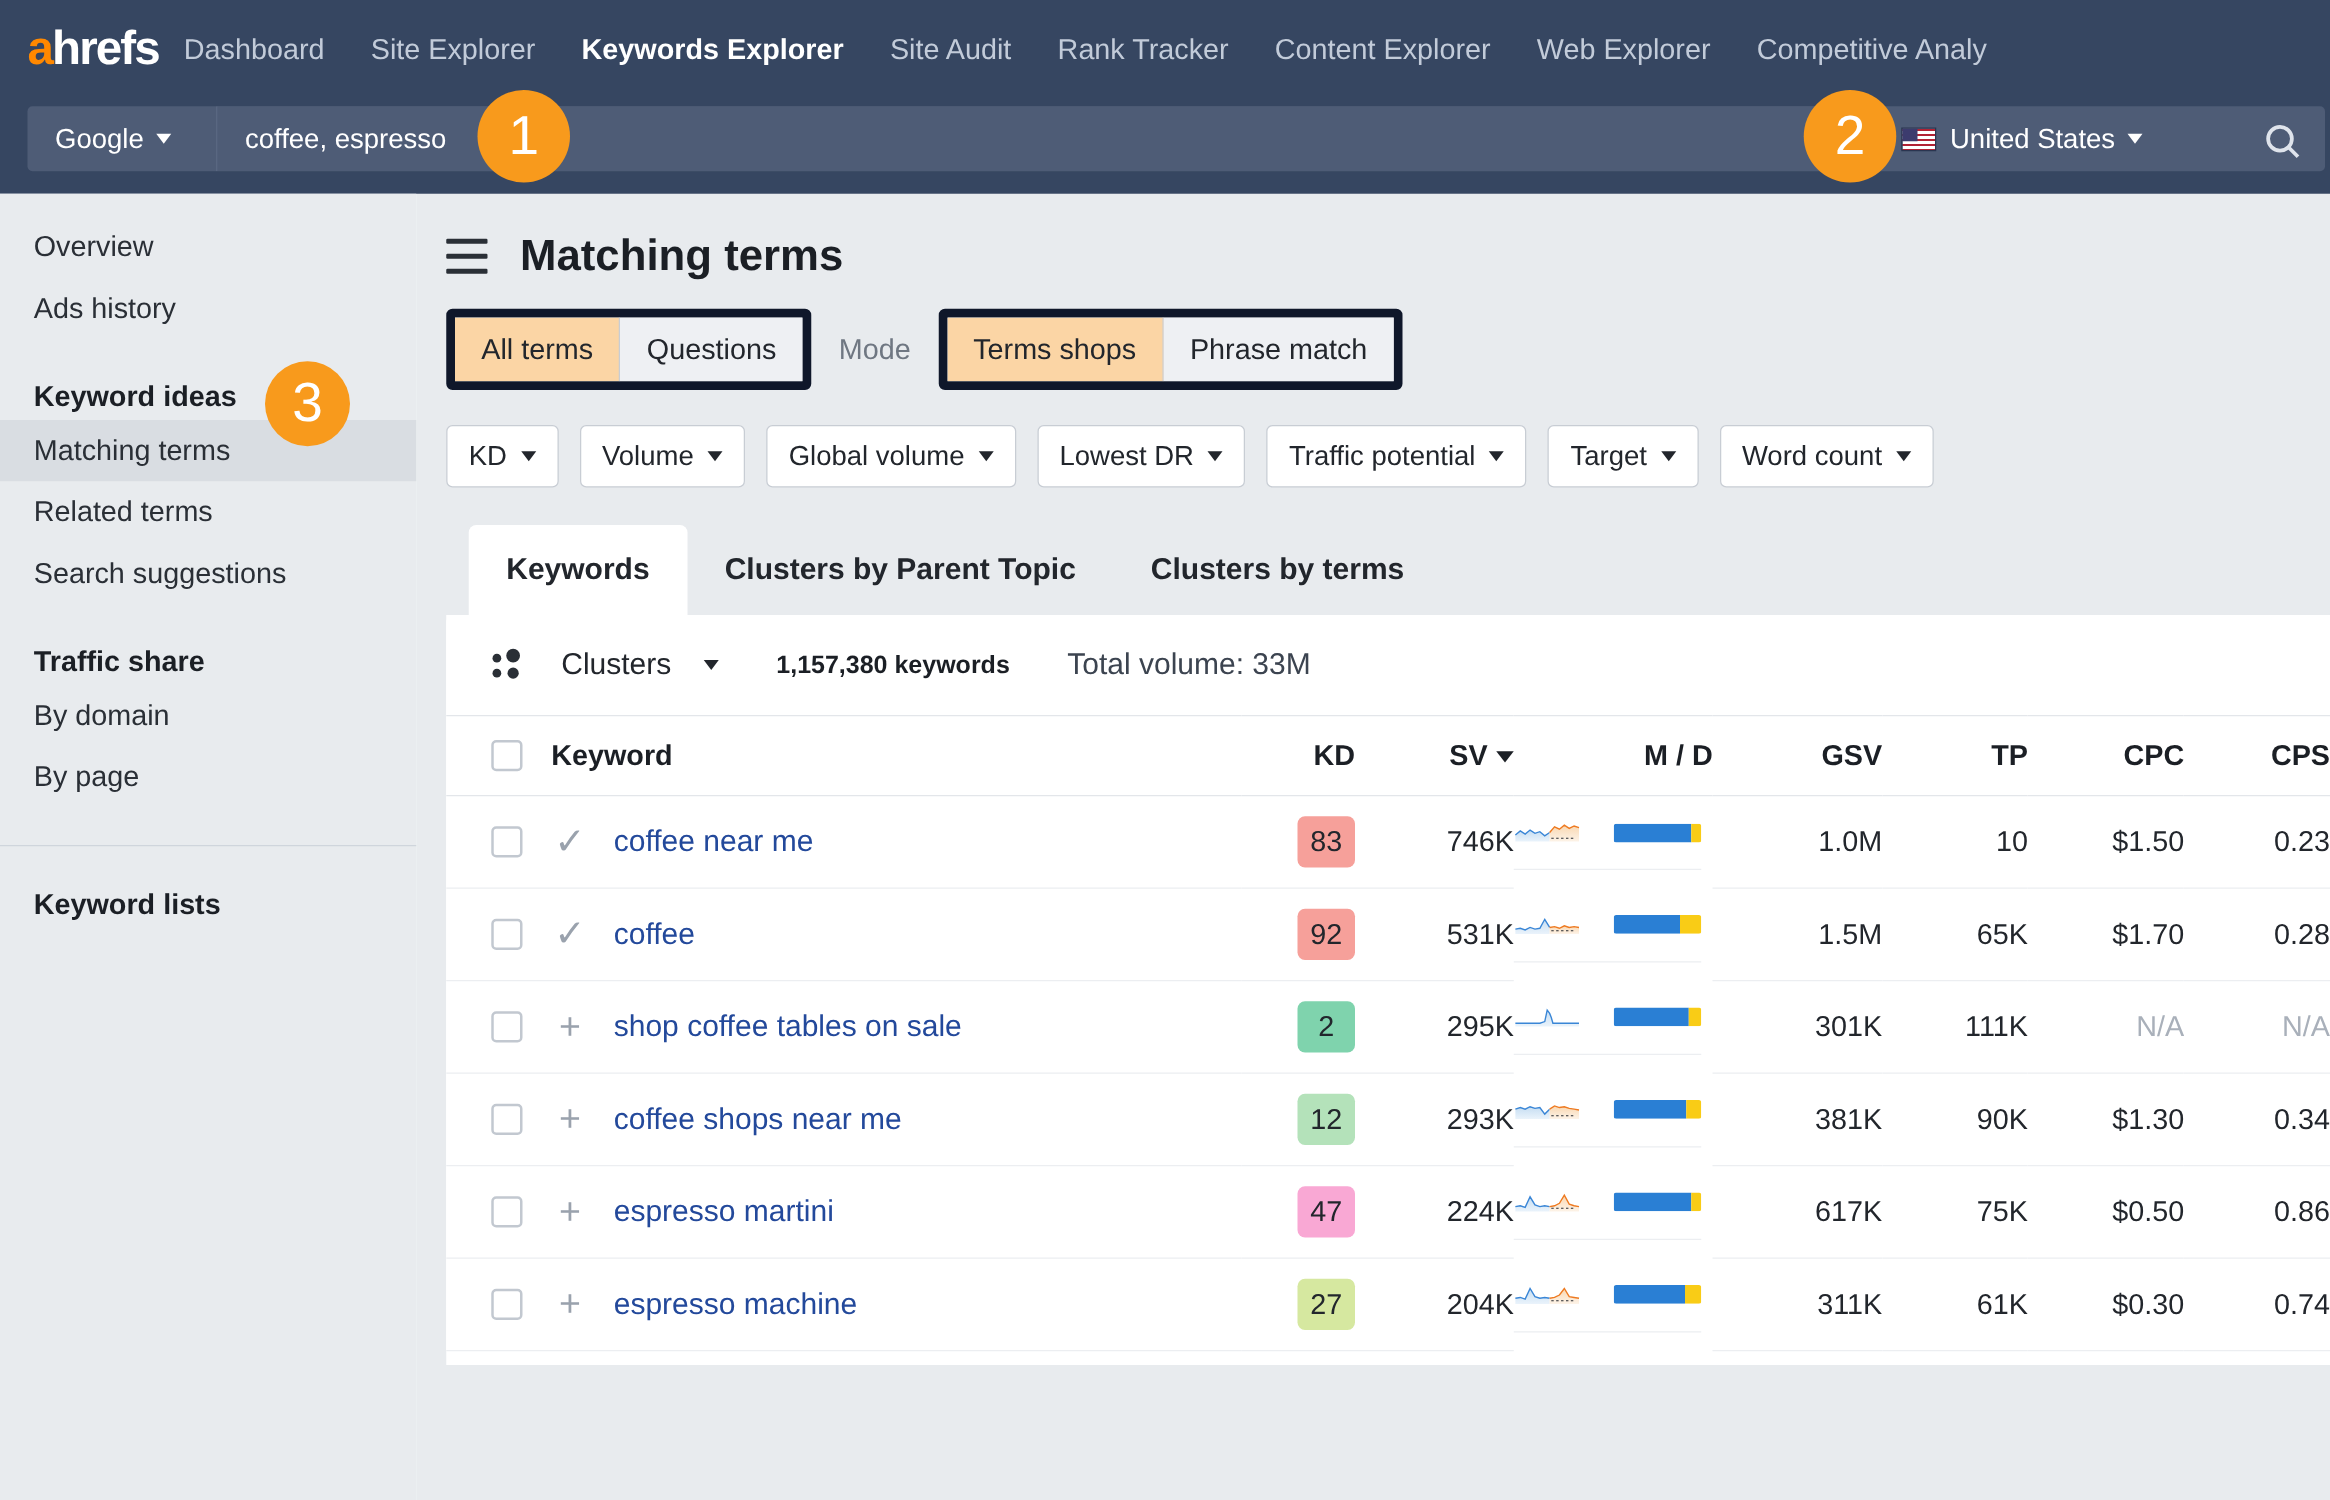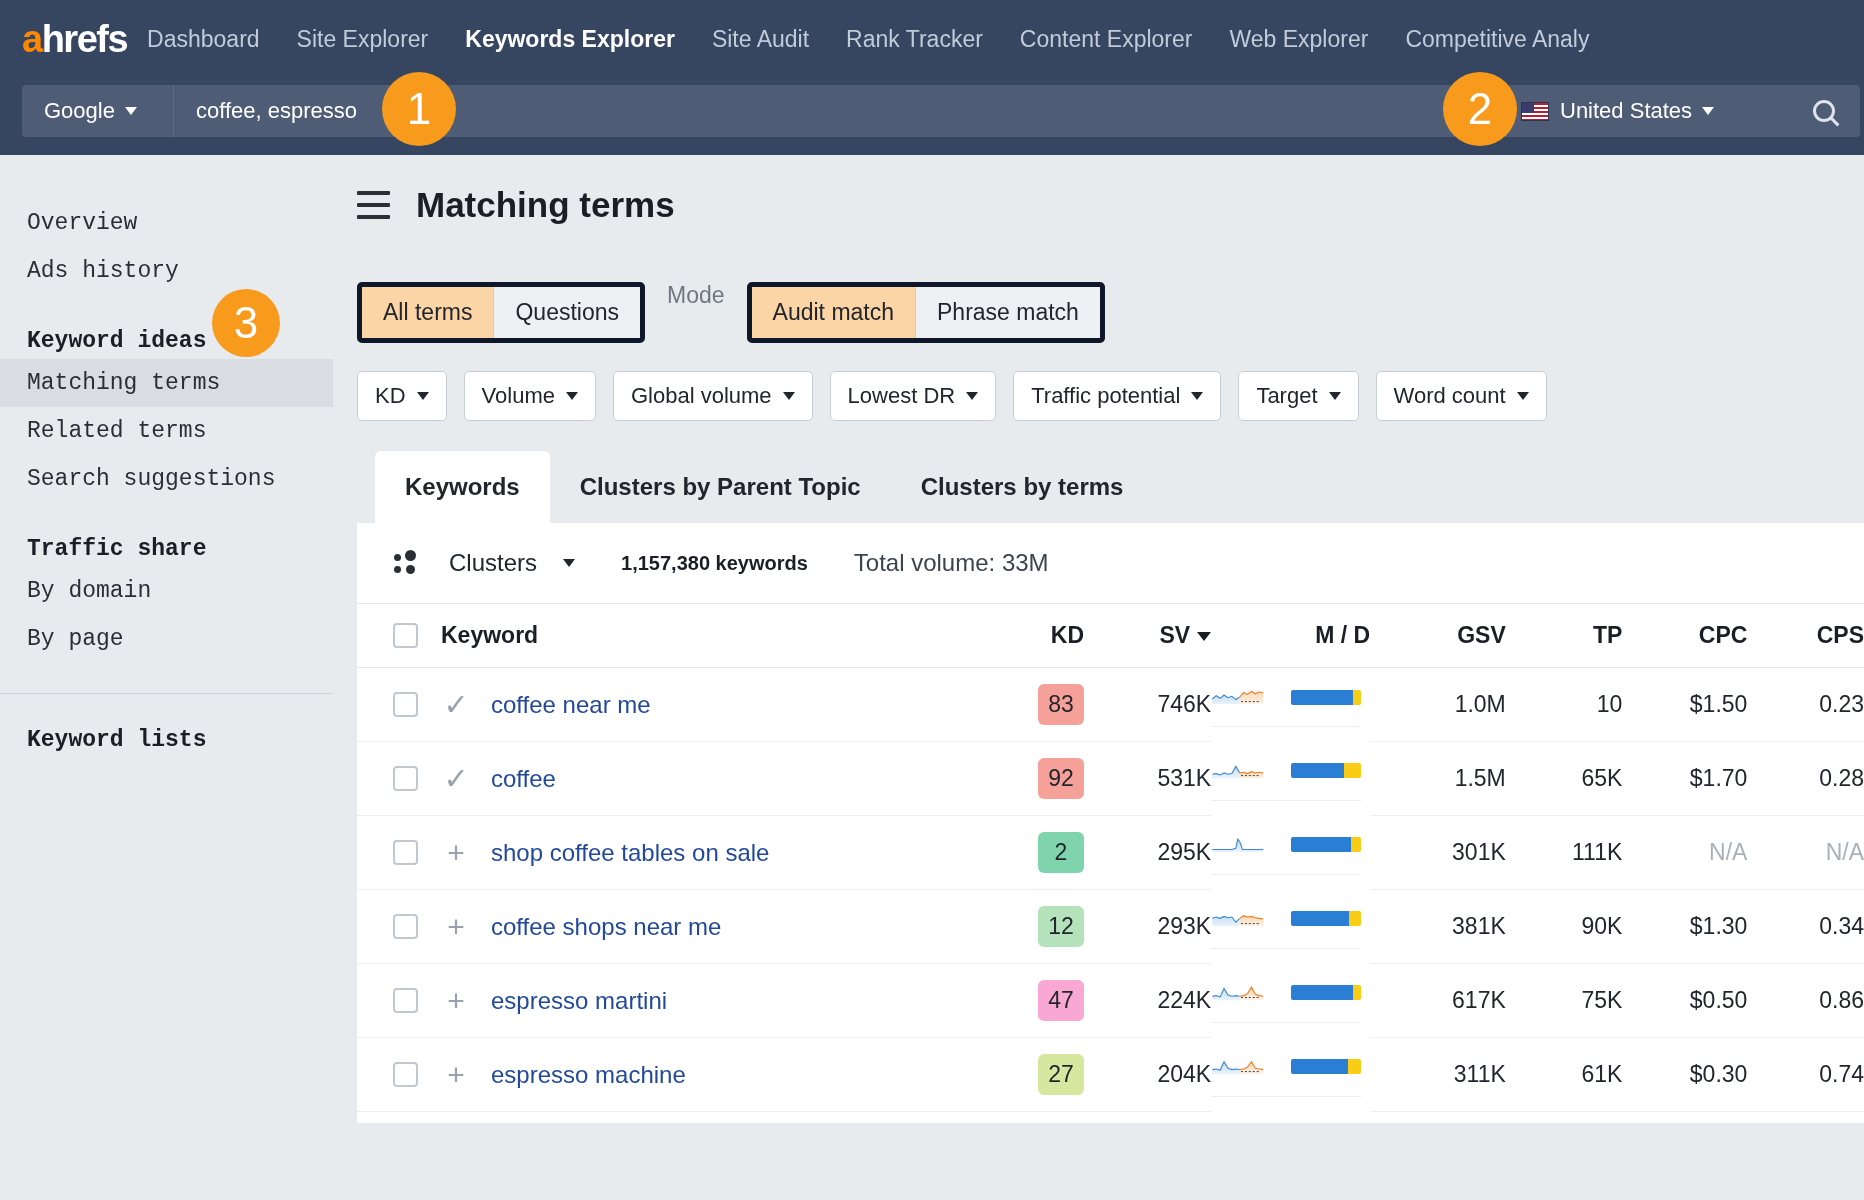--- a/index.html
+++ b/index.html
@@ -155,23 +155,22 @@
     display: flex;
     height: 1045px;
     width: 1864px;
   }
 
   
   .sidebar {
     width: 333px;
     flex: none;
     background: #e8ebee;
-    padding-top: 44px;
+    padding-top: 18px;
     position: relative;
-    font-family: Liberation Mono, monospace;
   }
   .side-item {
     font-size: 23px;
     color: #2a2f36;
     padding: 11px 0 11px 27px;
     cursor: pointer;
   }
   .side-item.selected { background: #d9dde2; }
   .side-head {
     font-size: 23px;
@@ -218,25 +217,24 @@
     color: #1b1f25;
   }
 
   .toggle-row {
     display: flex;
     align-items: center;
     padding-bottom: 28px;
   }
   .seg {
     display: flex;
-    border: 5px solid #0f172a;
+    border: 7px solid #0f172a;
     border-radius: 5px;
     overflow: hidden;
     background: #eef0f3;
-    margin-top: 35px;
   }
   .seg-btn {
     font-size: 23px;
     padding: 12px 21px;
     color: #22262c;
     cursor: pointer;
     background: #eef0f3;
     border-right: 1px solid #c8cdd4;
   }
   .seg-btn:last-child { border-right: none; }
@@ -491,21 +489,21 @@
       <div class="page-title">Matching terms</div>
     </div>
 
     <div class="toggle-row">
       <div class="seg">
         <div class="seg-btn active">All terms</div>
         <div class="seg-btn">Questions</div>
       </div>
       <div class="mode-label">Mode</div>
       <div class="seg">
-        <div class="seg-btn active">Audit match</div>
+        <div class="seg-btn active">Terms shops</div>
         <div class="seg-btn">Phrase match</div>
       </div>
     </div>
 
     <div class="filter-row">
       <div class="filter-btn">
           <span>KD</span>
           <span class="caret"></span>
         </div>
       <div class="filter-btn">

